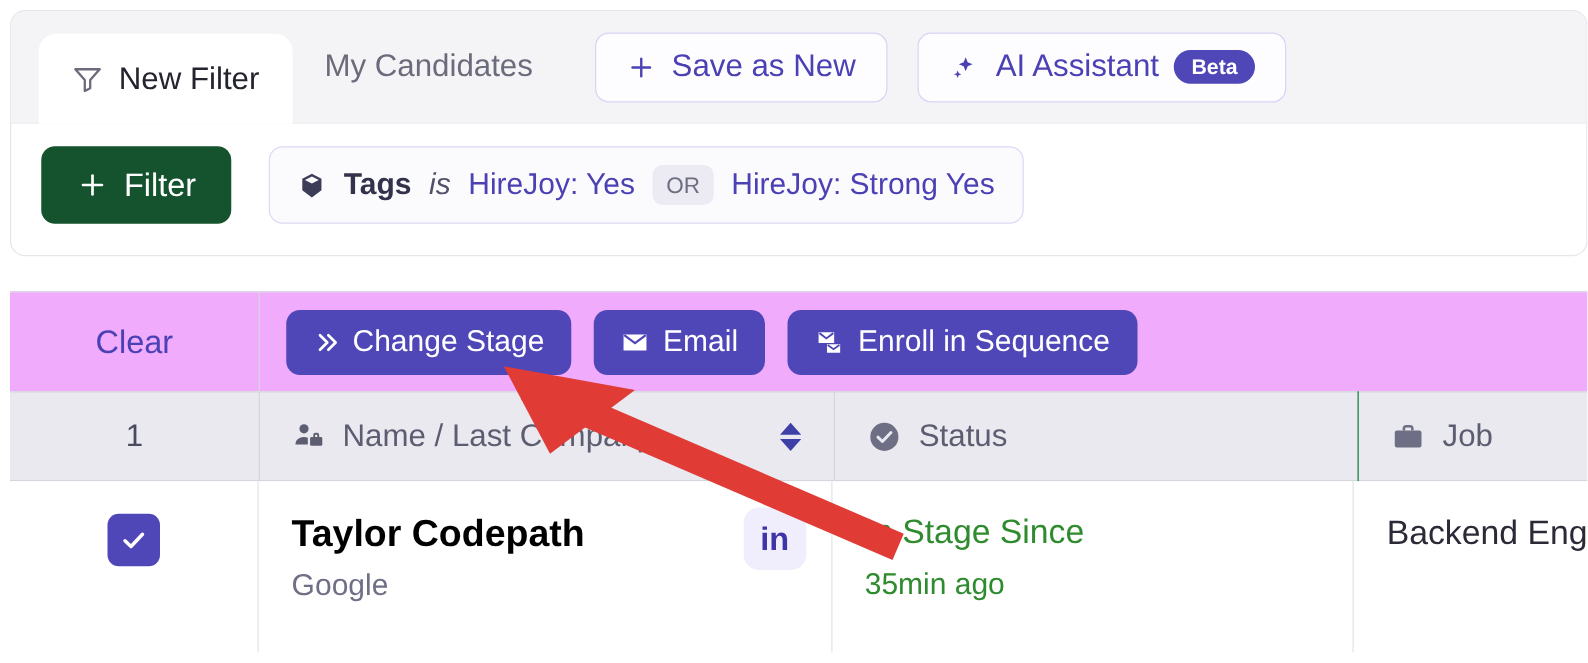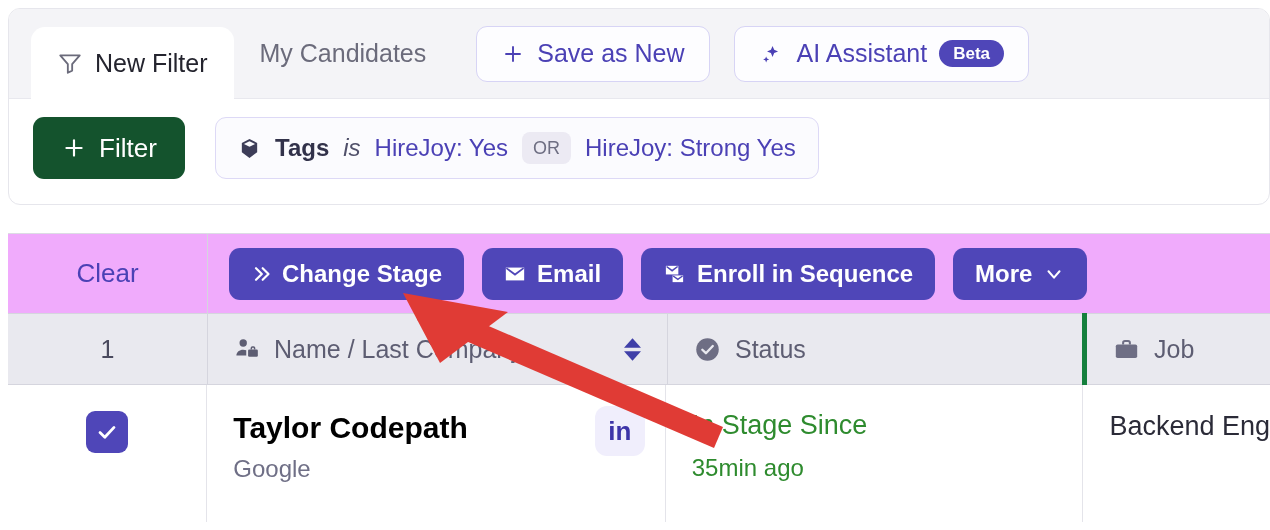--- a/index.html
+++ b/index.html
@@ -103,36 +103,36 @@
     width: 200px; height: 80px;
     display: flex; align-items: center; justify-content: center;
     border-right: 1px solid #d5d5de;
     color: #4b41b5; font-size: 26px; cursor: pointer;
   }
   .actions { display: flex; align-items: center; gap: 18px; padding-left: 21px; }
   .act {
     display: flex; align-items: center; gap: 11px;
     height: 52px; padding: 0 22px;
     background: #4f46b8; color: #ffffff;
-    border-radius: 11px; font-size: 24px; font-weight: bold;
+    border-radius: 11px; font-size: 24px; font-weight: normal;
     cursor: pointer; white-space: nowrap;
   }
 
   
   .thead {
     position: absolute; left: 8px; top: 313px; width: 1262px; height: 72px;
     background: #e9e9ef;
     display: flex; align-items: center;
     border-top: 1px solid #d5d5de;
     border-bottom: 1px solid #d5d5de;
   }
   .th { height: 72px; display: flex; align-items: center; font-size: 25px; color: #5d5d72; }
   .th.count { width: 200px; justify-content: center; border-right: 1px solid #d5d5de; color: #4a4a5e; }
   .th.name { width: 460px; padding-left: 26px; gap: 14px; border-right: 1px solid #d5d5de; position: relative; }
-  .th.status { width: 419px; padding-left: 26px; gap: 14px; border-right: 5px solid #15803d; }
+  .th.status { width: 419px; padding-left: 26px; gap: 14px; border-right: 1px solid #15803d; }
   .th.job { flex: 1; padding-left: 26px; gap: 14px; }
   .sorter { position: absolute; right: 26px; display: flex; flex-direction: column; gap: 3px; cursor: pointer; }
 
   .trow {
     position: absolute; left: 8px; top: 385px; width: 1262px; height: 137px;
     background: #ffffff; display: flex;
   }
   .td { height: 137px; padding-top: 26px; }
   .td.check { width: 200px; display: flex; justify-content: center; border-right: 1px solid #e4e4ea; }
   .td.name { width: 460px; padding-left: 26px; border-right: 1px solid #e4e4ea; position: relative; }
@@ -259,28 +259,20 @@
           <svg width="23" height="23" viewBox="0 0 24 24" fill="#fff">
             <path d="M3 4h13v9H3z"></path>
             <path d="M3.7 4.7l5.8 4.4 5.8-4.4" fill="none" stroke="#4f46b8" stroke-width="1.6"></path>
             <path d="M10 14h11v7H10z"></path>
             <path d="M10.6 14.6l4.9 3.5 4.9-3.5" fill="none" stroke="#4f46b8" stroke-width="1.5"></path>
           </svg>
         </span>
         <span>Enroll in Sequence</span>
       </div>
 
-      <div class="act">
-        <span>More</span>
-        <span class="ico">
-          <svg width="22" height="22" viewBox="0 0 24 24" fill="none" stroke="#fff" stroke-width="2.2" stroke-linecap="round" stroke-linejoin="round">
-            <polyline points="6,9 12,16 18,9"></polyline>
-          </svg>
-        </span>
-      </div>
     </div>
   </div>
 
   <div class="thead">
     <div class="th count">1</div>
 
     <div class="th name">
       <span class="ico">
         <svg width="26" height="26" viewBox="0 0 24 24" fill="#5d5d72">
           <circle cx="8.5" cy="6.5" r="3.4"></circle>

